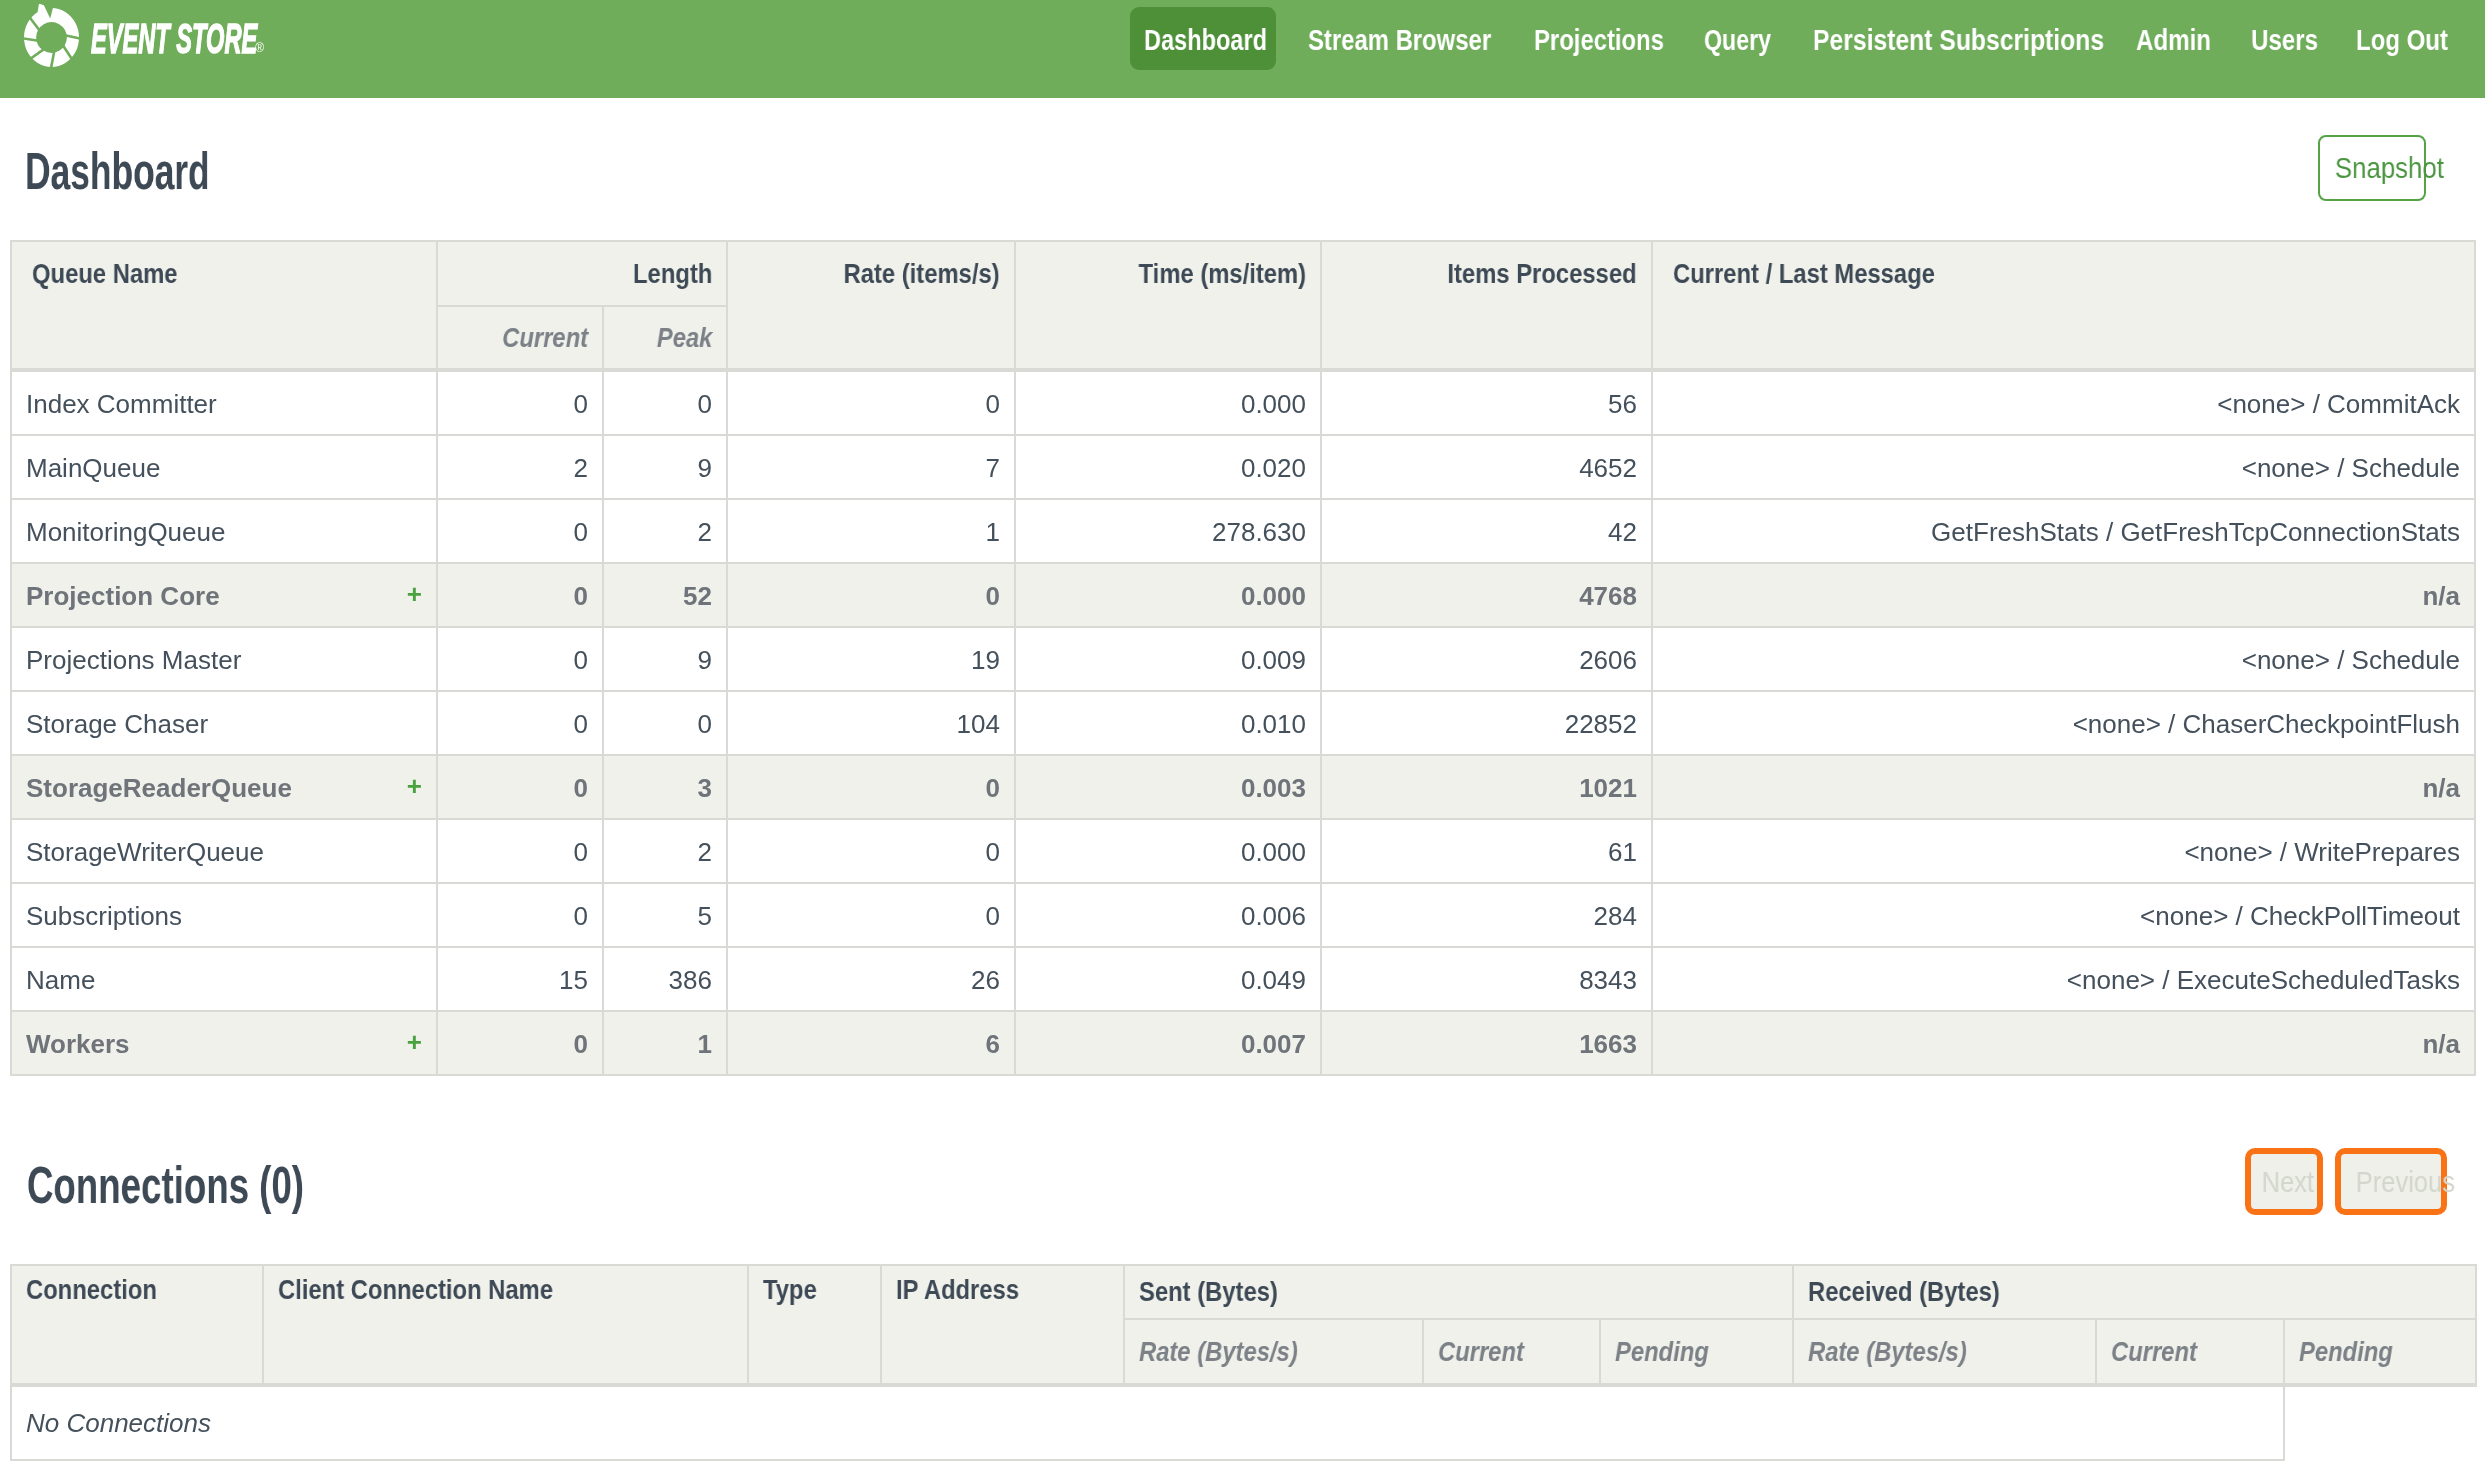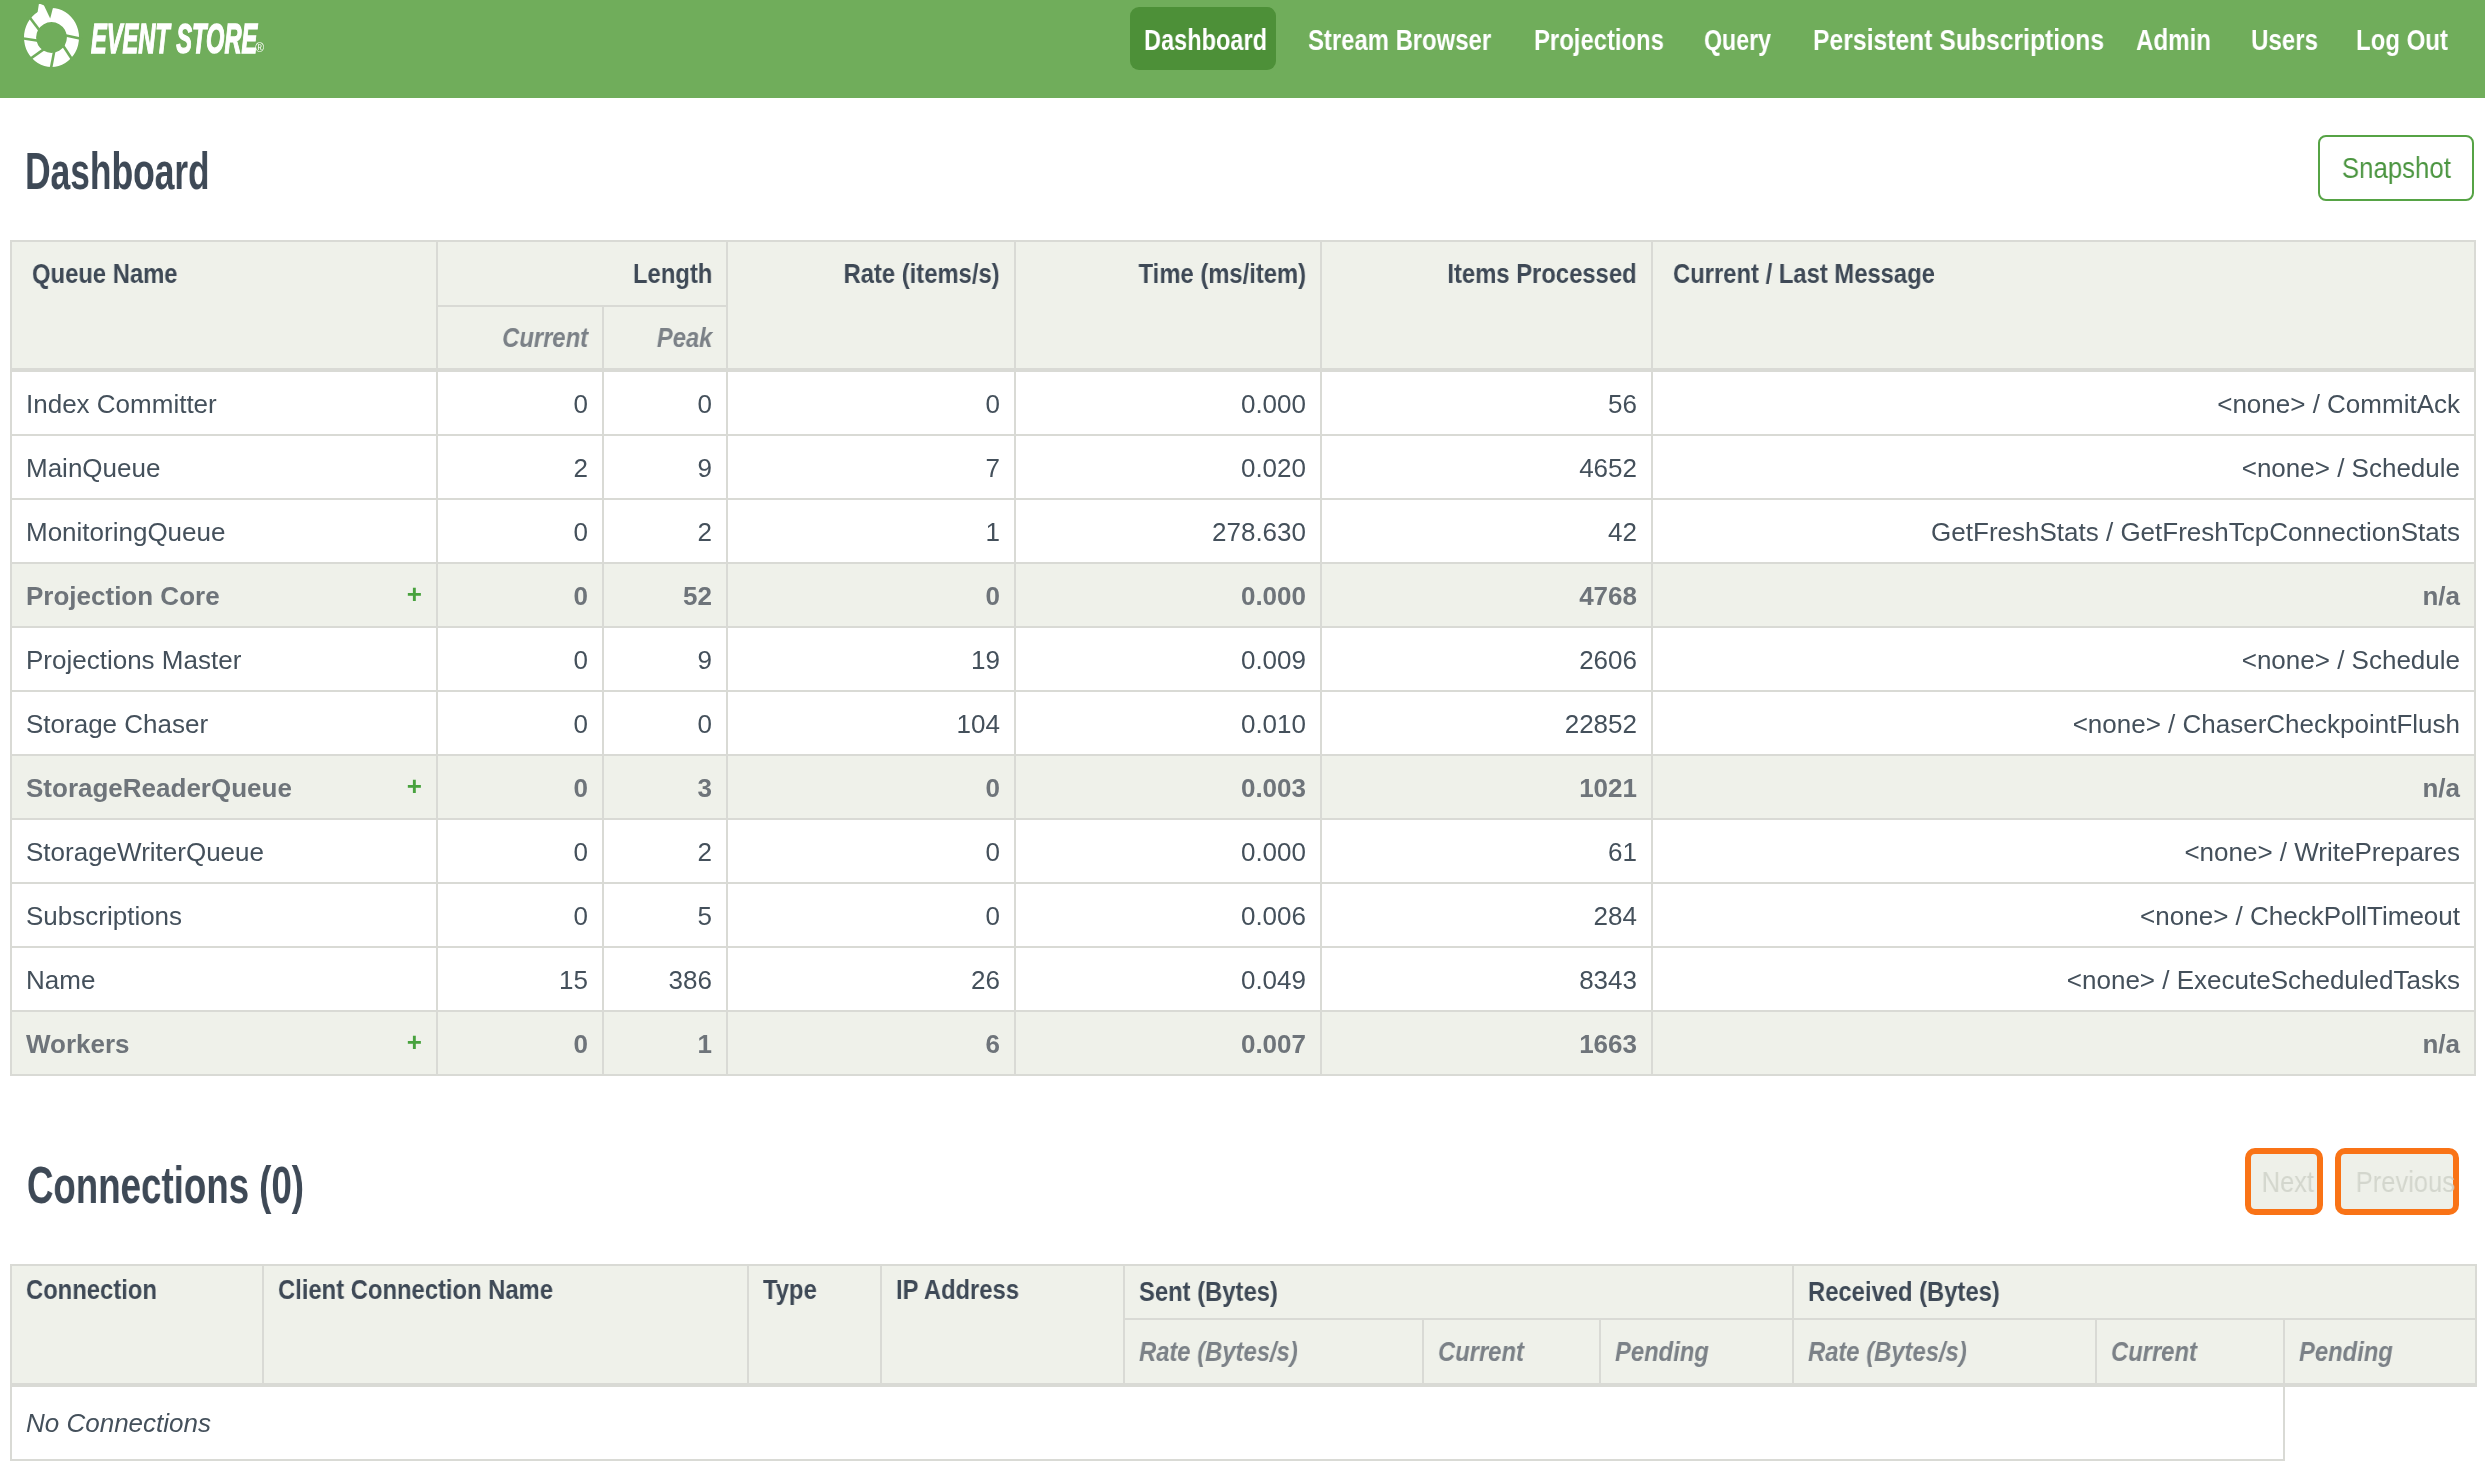--- a/index.html
+++ b/index.html
@@ -7,23 +7,23 @@
 .sx { display:inline-block; white-space:nowrap; will-change:transform; }
 
 
 .nav { height:98px; background:#70ad5b; position:relative; overflow:hidden;padding-left:24px; }
 .pill { position:absolute; left:1130px; top:7px; width:146px; height:63px; background:#4d9038; border-radius:9px; }
 .nl { position:absolute; will-change:transform; top:9px; height:63px; line-height:63px; color:#fff; font-weight:bold; font-size:29px; transform-origin:left center; }
 
 
 .h1abs { position:absolute; will-change:transform; font-size:52px; font-weight:bold; color:#3e4956; line-height:60px; transform-origin:left center; }
 .btn { position:absolute; font-family:"Liberation Sans",sans-serif; }
-.btn-snapshot { left:2318px; top:135px; width:156px; height:66px; background:#fff; border:2px solid #56a345; border-radius:8px; color:#4b9540; font-size:30px; }
+.btn-snapshot { left:2318px; top:135px; width:108px; height:66px; background:#fff; border:2px solid #56a345; border-radius:8px; color:#4b9540; font-size:30px; }
 .btn-next { left:2245px; top:1148px; width:78px; height:67px; }
-.btn-prev { left:2335px; top:1148px; width:124px; height:67px; }
+.btn-prev { left:2335px; top:1148px; width:112px; height:67px; }
 .pgr { background:#eef0e9; border:6px solid #f97316; border-radius:10px; color:#d3d6cd; font-size:30px; }
 
 
 table { border-collapse:collapse; table-layout:fixed; width:2465px; position:absolute; left:10px; }
 .queues { top:240px; }
 .conns { top:1264px; }
 th, td { border:2px solid #d9dad5; padding:0 14px; font-size:26px; overflow:hidden; white-space:nowrap; }
 thead { border-bottom:4px solid #d9dad5; }
 thead th { background:#eff1ea; color:#3e4956; font-weight:bold; text-align:left; font-size:28px; }
 th .sx { transform:scaleX(0.85); }

